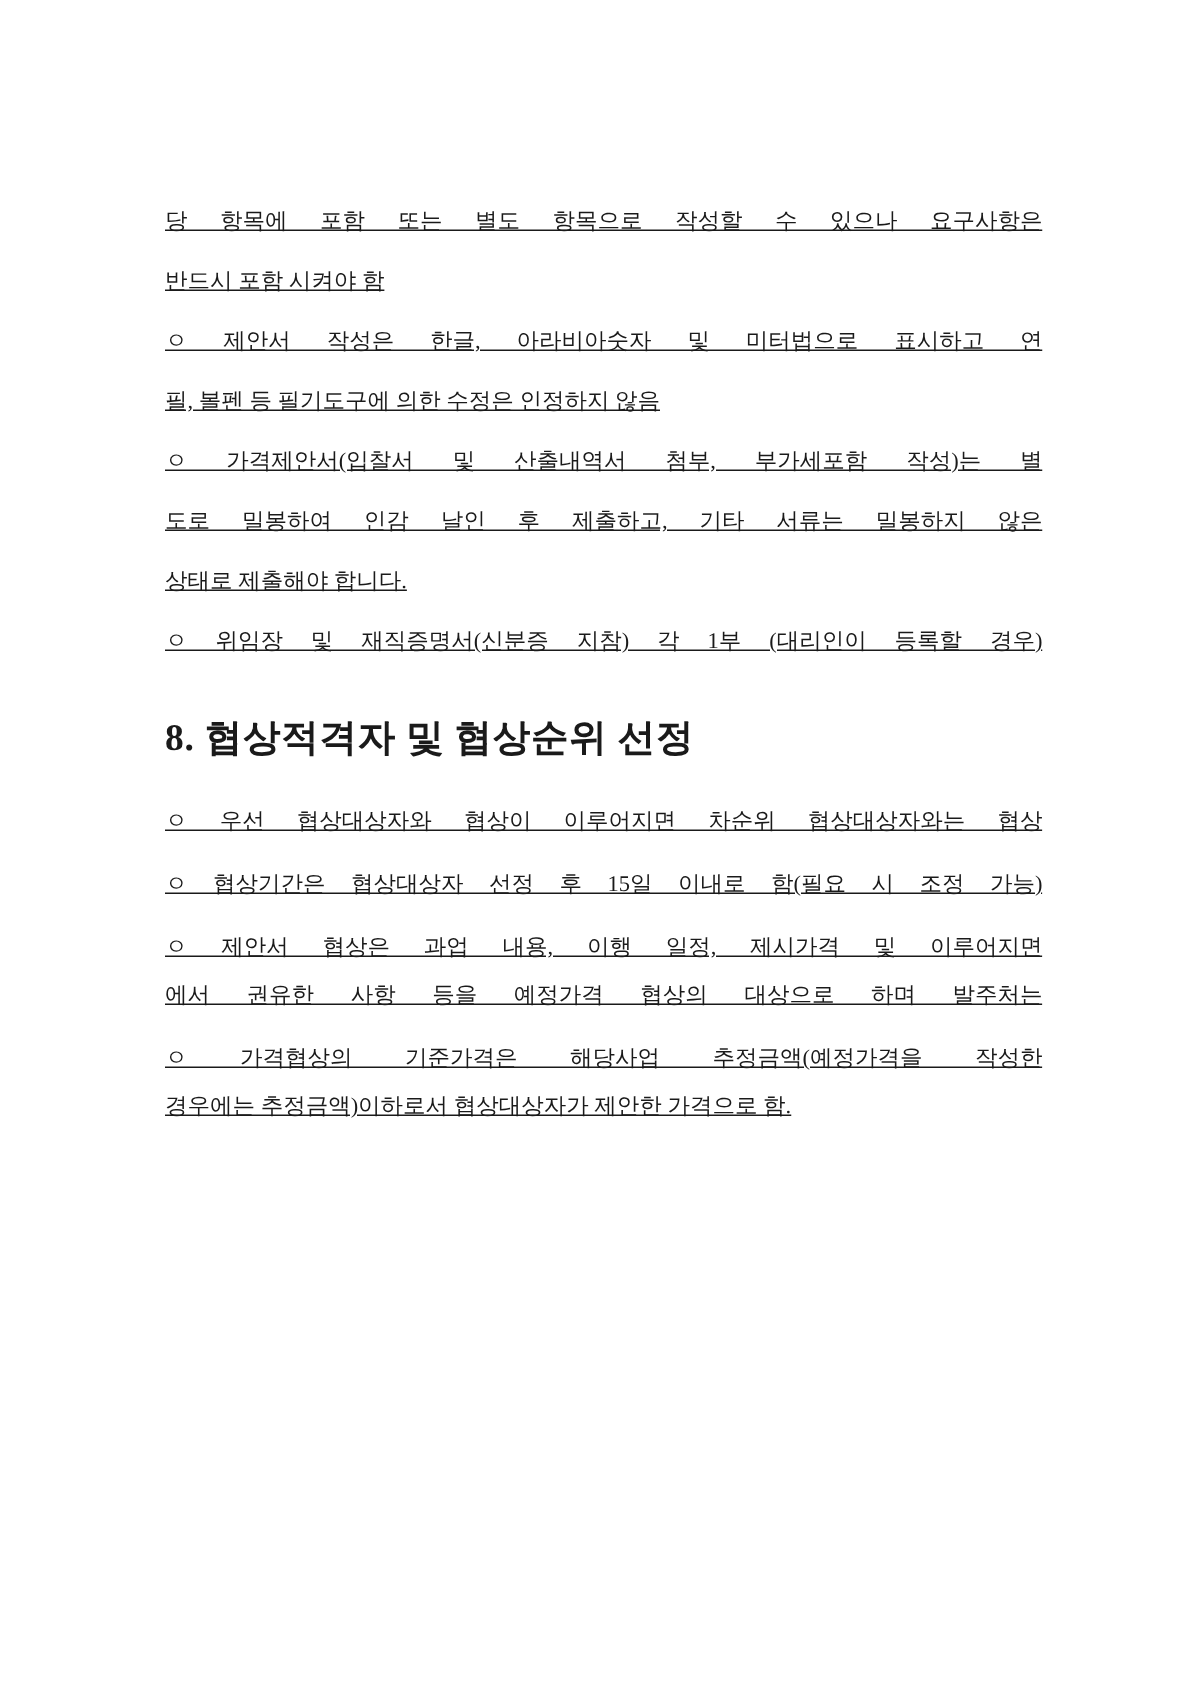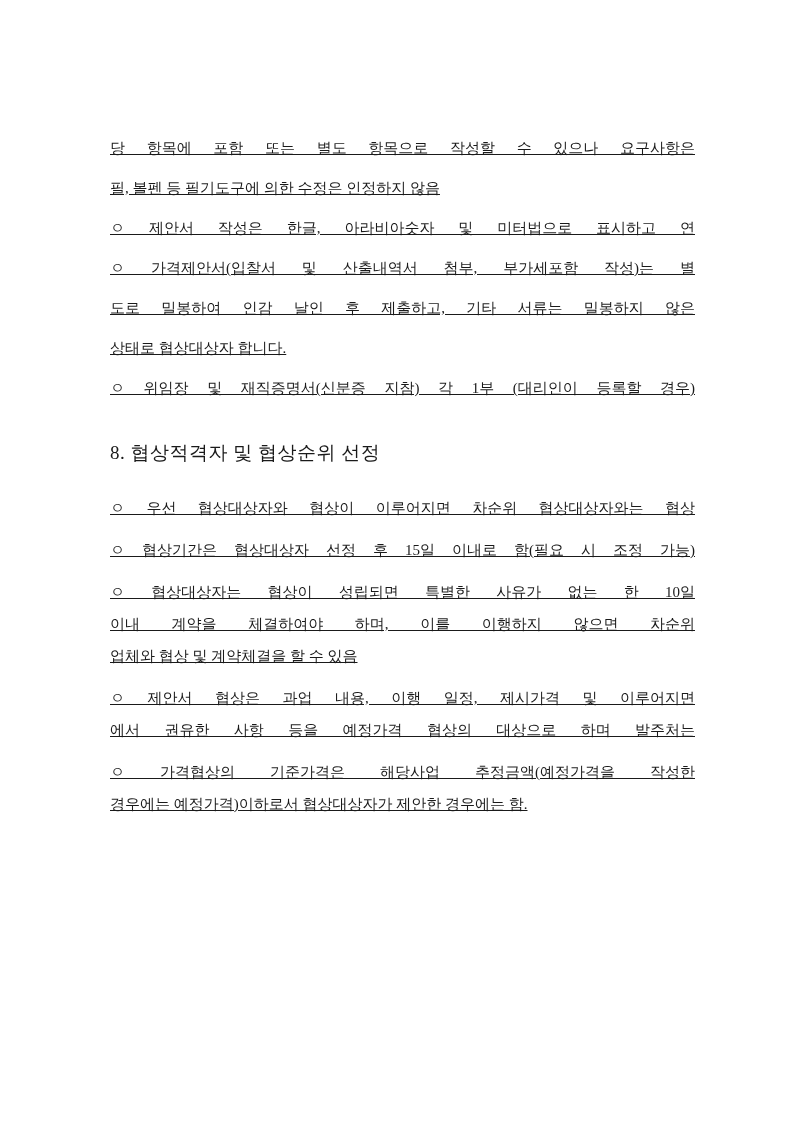--- a/index.html
+++ b/index.html
@@ -32,62 +32,58 @@
     text-align: left;
     text-decoration: underline;
   }
   .s1 .line { line-height: 40px; }
   .s2 .line { line-height: 32px; }
   .line.fill {
     text-align: justify;
     text-align-last: justify;
   }
   .heading {
-    font-size: 19px;
-    font-weight: 400;
+    font-size: 25px;
+    font-weight: 700;
     line-height: 34px;
     margin: 28px 0 22px 0;
     white-space: nowrap;
     letter-spacing: 0.5px;
   }
 </style>
 </head>
 <body>
 
 <div class="page">
   <div class="content" id="content">
       <div class="para s1">
         <div class="line fill">당 항목에 포함 또는 별도 항목으로 작성할 수 있으나 요구사항은</div>
+        <div class="line">반드시 포함 시켜야 함</div>
       </div>
       <div class="para s1">
+        <div class="line fill">ㅇ 제안서 작성은 한글, 아라비아숫자 및 미터법으로 표시하고 연</div>
         <div class="line">필, 볼펜 등 필기도구에 의한 수정은 인정하지 않음</div>
-        <div class="line fill">ㅇ 제안서 작성은 한글, 아라비아숫자 및 미터법으로 표시하고 연</div>
       </div>
       <div class="para s1">
         <div class="line fill">ㅇ 가격제안서(입찰서 및 산출내역서 첨부, 부가세포함 작성)는 별</div>
         <div class="line fill">도로 밀봉하여 인감 날인 후 제출하고, 기타 서류는 밀봉하지 않은</div>
-        <div class="line">상태로 협상대상자 합니다.</div>
+        <div class="line">상태로 제출해야 합니다.</div>
       </div>
       <div class="para s1">
         <div class="line fill">ㅇ 위임장 및 재직증명서(신분증 지참) 각 1부 (대리인이 등록할 경우)</div>
       </div>
       <div class="heading">8. 협상적격자 및 협상순위 선정</div>
       <div class="para s2">
         <div class="line fill">ㅇ 우선 협상대상자와 협상이 이루어지면 차순위 협상대상자와는 협상</div>
       </div>
       <div class="para s2">
         <div class="line fill">ㅇ 협상기간은 협상대상자 선정 후 15일 이내로 함(필요 시 조정 가능)</div>
       </div>
       <div class="para s2">
-        <div class="line fill">ㅇ 협상대상자는 협상이 성립되면 특별한 사유가 없는 한 10일</div>
-        <div class="line fill">이내 계약을 체결하여야 하며, 이를 이행하지 않으면 차순위</div>
-        <div class="line">업체와 협상 및 계약체결을 할 수 있음</div>
-      </div>
-      <div class="para s2">
         <div class="line fill">ㅇ 제안서 협상은 과업 내용, 이행 일정, 제시가격 및 이루어지면</div>
         <div class="line fill">에서 권유한 사항 등을 예정가격 협상의 대상으로 하며 발주처는</div>
       </div>
       <div class="para s2">
         <div class="line fill">ㅇ 가격협상의 기준가격은 해당사업 추정금액(예정가격을 작성한</div>
-        <div class="line">경우에는 예정가격)이하로서 협상대상자가 제안한 경우에는 함.</div>
+        <div class="line">경우에는 추정금액)이하로서 협상대상자가 제안한 가격으로 함.</div>
       </div>
     </div>
 </div>
 
 </body></html>

